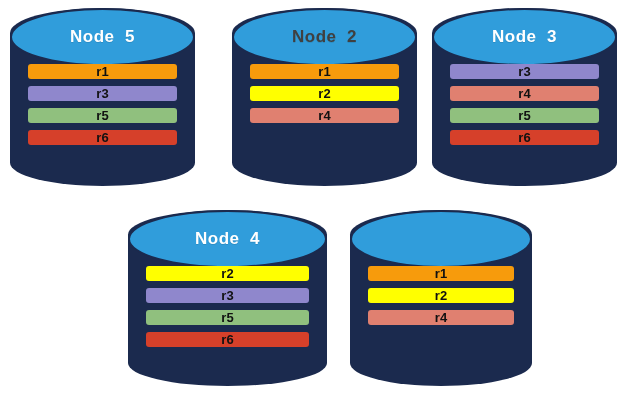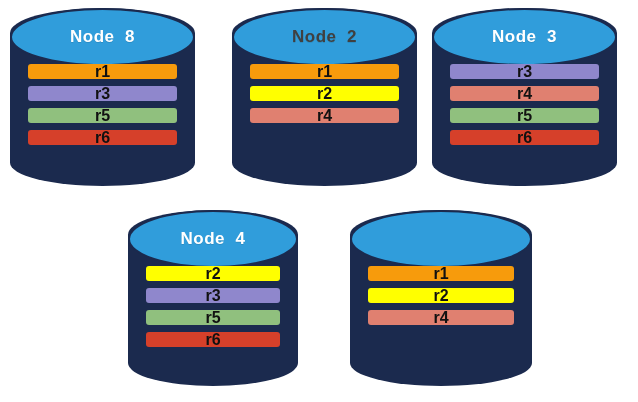--- a/index.html
+++ b/index.html
@@ -69,35 +69,35 @@
     padding: 0 18px;
   }
   .shard {
     height: 15px;
     margin-bottom: 7px;
     border-radius: 3px;
     display: flex;
     align-items: center;
     justify-content: center;
     color: #111111;
-    font-size: 16px;
+    font-size: 13px;
     font-weight: bold;
     line-height: 1;
   }
   .shard:last-child { margin-bottom: 0; }
 </style>
 </head>
 <body>
 
 <div id="canvas">
   <div id="nodes-layer">
       <div class="node" style="left: 10px; top: 8px; width: 185px; height: 178px;">
         <div class="node-body" style="background: rgb(27, 42, 78);"></div>
         <div class="node-top" style="background: rgb(48, 157, 219); border-color: rgb(27, 42, 78);"></div>
-        <div class="node-title" style="color: rgb(255, 255, 255);">Node  8</div>
+        <div class="node-title" style="color: rgb(255, 255, 255);">Node  5</div>
         <div class="shards">
           <div class="shard" style="background: rgb(247, 155, 12); color: rgb(17, 17, 17);">
             <span>r1</span>
           </div>
           <div class="shard" style="background: rgb(143, 135, 204); color: rgb(17, 17, 17);">
             <span>r3</span>
           </div>
           <div class="shard" style="background: rgb(144, 192, 126); color: rgb(17, 17, 17);">
             <span>r5</span>
           </div>
@@ -134,21 +134,21 @@
             <span>r4</span>
           </div>
           <div class="shard" style="background: rgb(144, 192, 126); color: rgb(17, 17, 17);">
             <span>r5</span>
           </div>
           <div class="shard" style="background: rgb(214, 64, 42); color: rgb(17, 17, 17);">
             <span>r6</span>
           </div>
         </div>
       </div>
-      <div class="node" style="left: 128px; top: 210px; width: 170px; height: 176px;">
+      <div class="node" style="left: 128px; top: 210px; width: 190px; height: 176px; padding-left: 9px;">
         <div class="node-body" style="background: rgb(27, 42, 78);"></div>
         <div class="node-top" style="background: rgb(48, 157, 219); border-color: rgb(27, 42, 78);"></div>
         <div class="node-title" style="color: rgb(255, 255, 255);">Node  4</div>
         <div class="shards">
           <div class="shard" style="background: rgb(255, 255, 0); color: rgb(17, 17, 17);">
             <span>r2</span>
           </div>
           <div class="shard" style="background: rgb(143, 135, 204); color: rgb(17, 17, 17);">
             <span>r3</span>
           </div>

